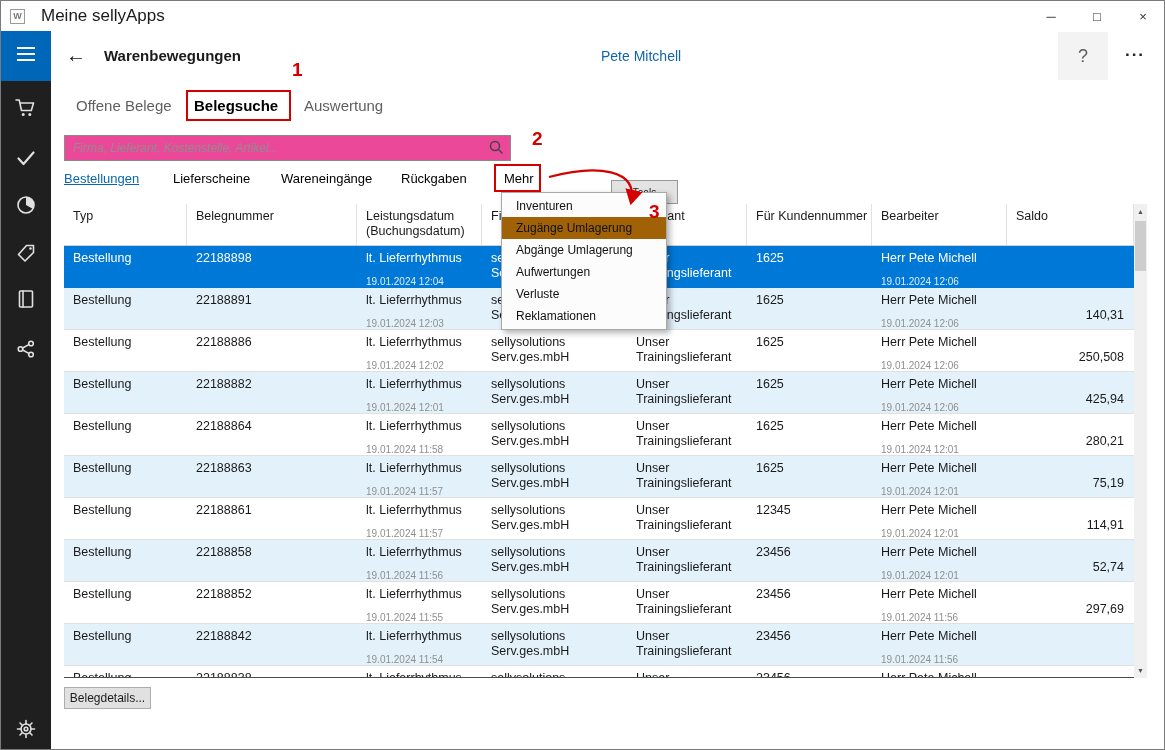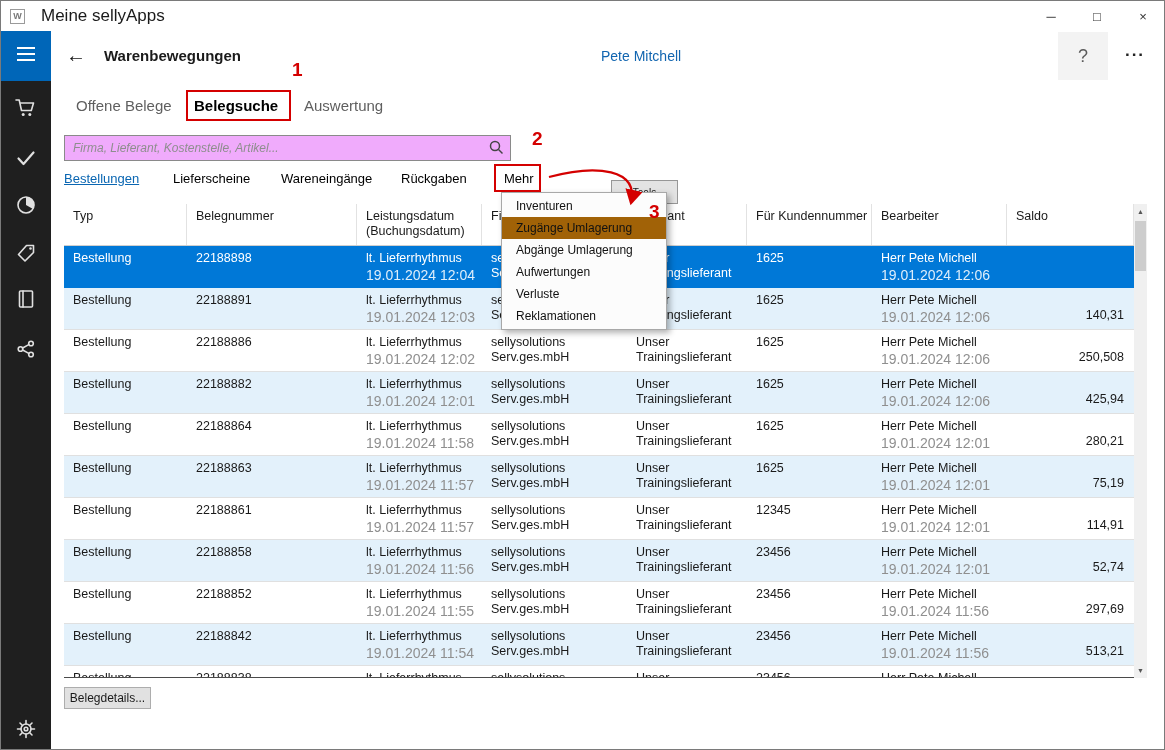--- a/index.html
+++ b/index.html
@@ -28,41 +28,41 @@
   .morebtn{left:1124px;top:44px;font-size:17px;font-weight:bold;letter-spacing:1px;color:#222;z-index:5}
 
   
   .tab{top:96px;font-size:15px;color:#5f5f5f;z-index:5}
   .tab.t0{left:75px}
   .tab.t1{left:193px;color:#000;font-weight:bold}
   .tab.t2{left:303px}
 
   
   .searchbox{left:63px;top:134px;width:447px;height:26px;z-index:5}
-  .searchbox input{width:100%;height:100%;border:1px solid #8a8a8a;padding:0 28px 0 8px;font-size:12px;font-family:inherit;color:#1a1a1a;background:#f0abfc;outline:none}
+  .searchbox input{width:100%;height:100%;border:1px solid #8a8a8a;padding:0 28px 0 8px;font-size:12px;font-family:inherit;color:#1a1a1a;background:#ec4899;outline:none}
   .searchbox input::placeholder{font-style:italic;color:#8e8e8e}
   .searchglass{position:absolute;right:7px;top:5px}
   .searchglass svg{stroke:#444;fill:none;stroke-width:1.5}
 
   
   .subtab{top:170px;font-size:13px;color:#000;z-index:5}
   .s0{left:63px;color:#0a66b2;text-decoration:underline}
   .s1{left:172px}.s2{left:280px}.s3{left:400px}.s4{left:503px}
   .toolsbtn{left:610px;top:179px;width:67px;height:24px;background:#e3e3e3;border:1px solid #979797;font-size:10px;display:flex;align-items:center;justify-content:center;z-index:5}
 
   
   .tablewrap{left:63px;top:203px;width:1070px;height:474px;overflow:hidden;background:#fff;border-bottom:1px solid #4a4a4a;z-index:1}
   .thead{display:flex;height:42px;border-bottom:1px solid #cfcfcf;background:#fff}
   .hcell{padding:5px 12px 0 9px;border-right:1px solid #e2e2e2;font-size:12.5px;line-height:15px;color:#1a1a1a;overflow:hidden;white-space:nowrap}
   .w0{width:123px}.w1{width:170px}.w2{width:125px}.w3{width:145px}.w4{width:120px}.w5{width:125px}.w6{width:135px}.w7{width:127px}
   .trow{display:flex;height:42px;border-bottom:1px solid #e0e0e0;background:#fff;font-size:12.5px;line-height:15px}
   .trow:nth-child(even){background:#e3f1fb}
   .trow.selected{background:#0078d7;color:#fff;border-bottom-color:#0078d7}
   .cell{padding:5px 0 0 9px;overflow:hidden;white-space:nowrap}
-  .dim{font-size:14px;color:#8f8f8f;margin-top:2px}
+  .dim{font-size:10px;color:#8f8f8f;margin-top:8px}
   .trow.selected .dim{color:#ddeefb}
   .saldo{display:flex;align-items:flex-end;justify-content:flex-end;padding:0 10px 6px 0}
 
   
   .vscroll{left:1133px;top:203px;width:13px;height:474px;background:#f0f0f0;z-index:3}
   .varrow{position:absolute;left:0;width:13px;height:15px;display:flex;align-items:center;justify-content:center;font-size:7px;color:#555}
   .vthumb{position:absolute;left:1px;top:17px;width:11px;height:50px;background:#cdcdcd}
 
   
   .menu{left:500px;top:191px;width:166px;background:#fcfcfc;border:1px solid #a8a8a8;box-shadow:3px 3px 6px rgba(0,0,0,.3);padding:2px 0;z-index:10}
@@ -507,23 +507,20 @@
     <div class="cell w4">
           <div class="f-li1">Unser</div>
           <div class="f-li2">Trainingslieferant</div>
         </div>
     <div class="cell w5">
           <div class="f-kd">23456</div>
         </div>
     <div class="cell w6">
           <div class="f-be1">Herr Pete Michell</div>
           <div class="dim f-be2">19.01.2024 11:56</div>
-        </div>
-    <div class="cell w7 saldo">
-          <div class="f-sa">513,21</div>
         </div>
   </div>
       <div class="trow">
     <div class="cell w0">
           <div class="f-typ">Bestellung</div>
         </div>
     <div class="cell w1">
           <div class="f-nr">22188838</div>
         </div>
     <div class="cell w2">

